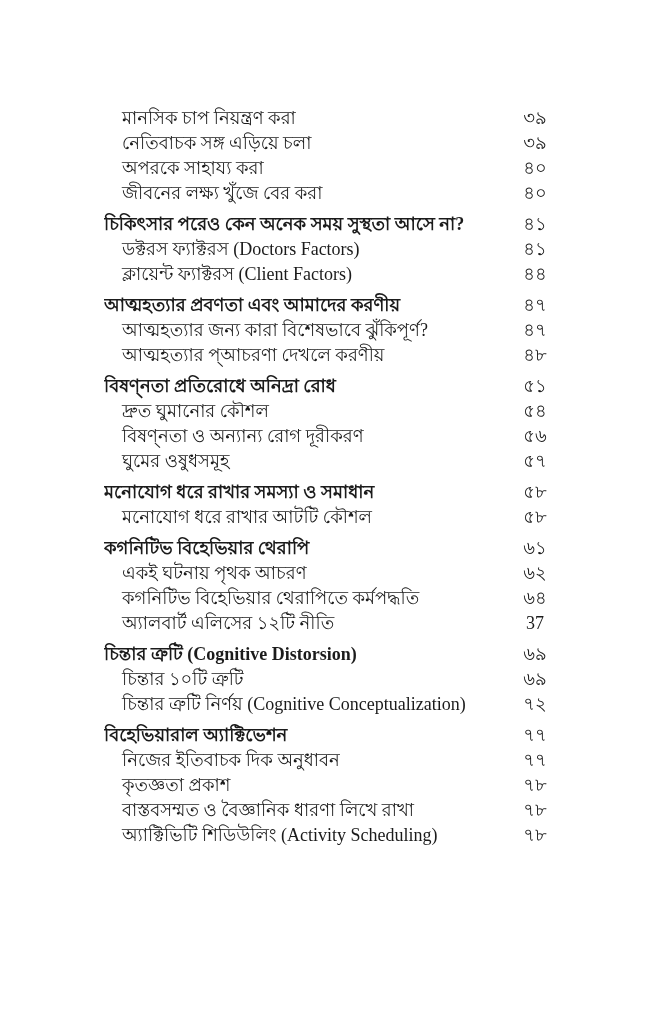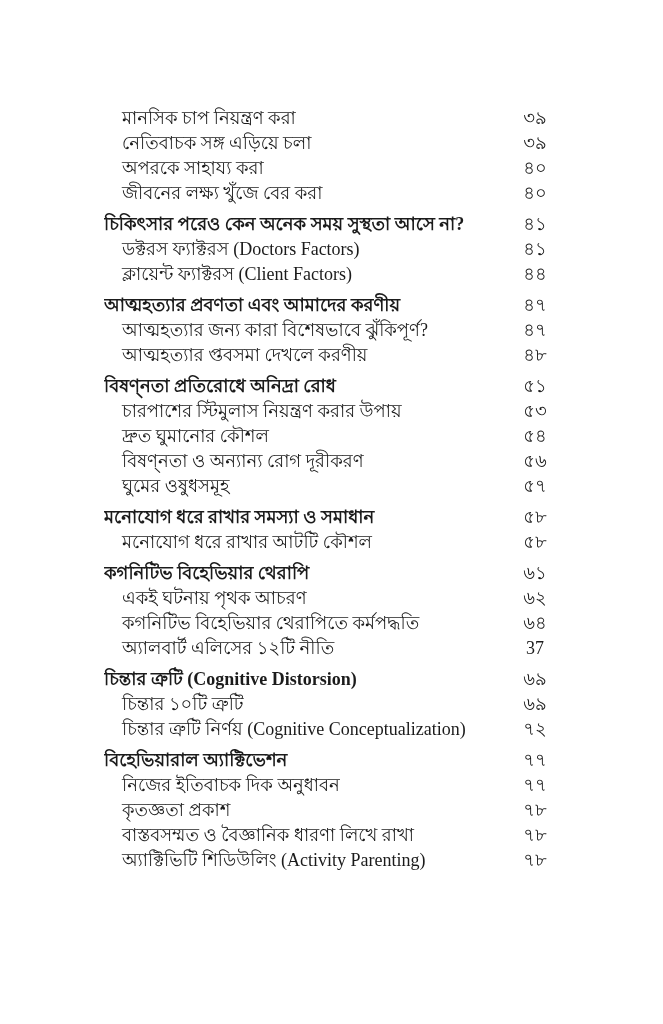--- a/index.html
+++ b/index.html
@@ -90,32 +90,28 @@
       <div class="group">
         <div class="row main">
     <span class="title">আত্মহত্যার প্রবণতা এবং আমাদের করণীয়</span>
     <span class="page-num">৪৭</span>
   </div>
         <div class="row sub">
     <span class="title">আত্মহত্যার জন্য কারা বিশেষভাবে ঝুঁকিপূর্ণ?</span>
     <span class="page-num">৪৭</span>
   </div>
         <div class="row sub">
-    <span class="title">আত্মহত্যার প্তবসমা দেখলে করণীয়</span>
+    <span class="title">আত্মহত্যার প্আচরণা দেখলে করণীয়</span>
     <span class="page-num">৪৮</span>
   </div>
       </div>
       <div class="group">
         <div class="row main">
     <span class="title">বিষণ্নতা প্রতিরোধে অনিদ্রা রোধ</span>
     <span class="page-num">৫১</span>
-  </div>
-        <div class="row sub">
-    <span class="title">চারপাশের স্টিমুলাস নিয়ন্ত্রণ করার উপায়</span>
-    <span class="page-num">৫৩</span>
   </div>
         <div class="row sub">
     <span class="title">দ্রুত ঘুমানোর কৌশল</span>
     <span class="page-num">৫৪</span>
   </div>
         <div class="row sub">
     <span class="title">বিষণ্নতা ও অন্যান্য রোগ দূরীকরণ</span>
     <span class="page-num">৫৬</span>
   </div>
         <div class="row sub">
@@ -176,18 +172,18 @@
   </div>
         <div class="row sub">
     <span class="title">কৃতজ্ঞতা প্রকাশ</span>
     <span class="page-num">৭৮</span>
   </div>
         <div class="row sub">
     <span class="title">বাস্তবসম্মত ও বৈজ্ঞানিক ধারণা লিখে রাখা</span>
     <span class="page-num">৭৮</span>
   </div>
         <div class="row sub">
-    <span class="title">অ্যাক্টিভিটি শিডিউলিং (Activity Parenting)</span>
+    <span class="title">অ্যাক্টিভিটি শিডিউলিং (Activity Scheduling)</span>
     <span class="page-num">৭৮</span>
   </div>
       </div>
     </div>
 </div>
 
 </body></html>

